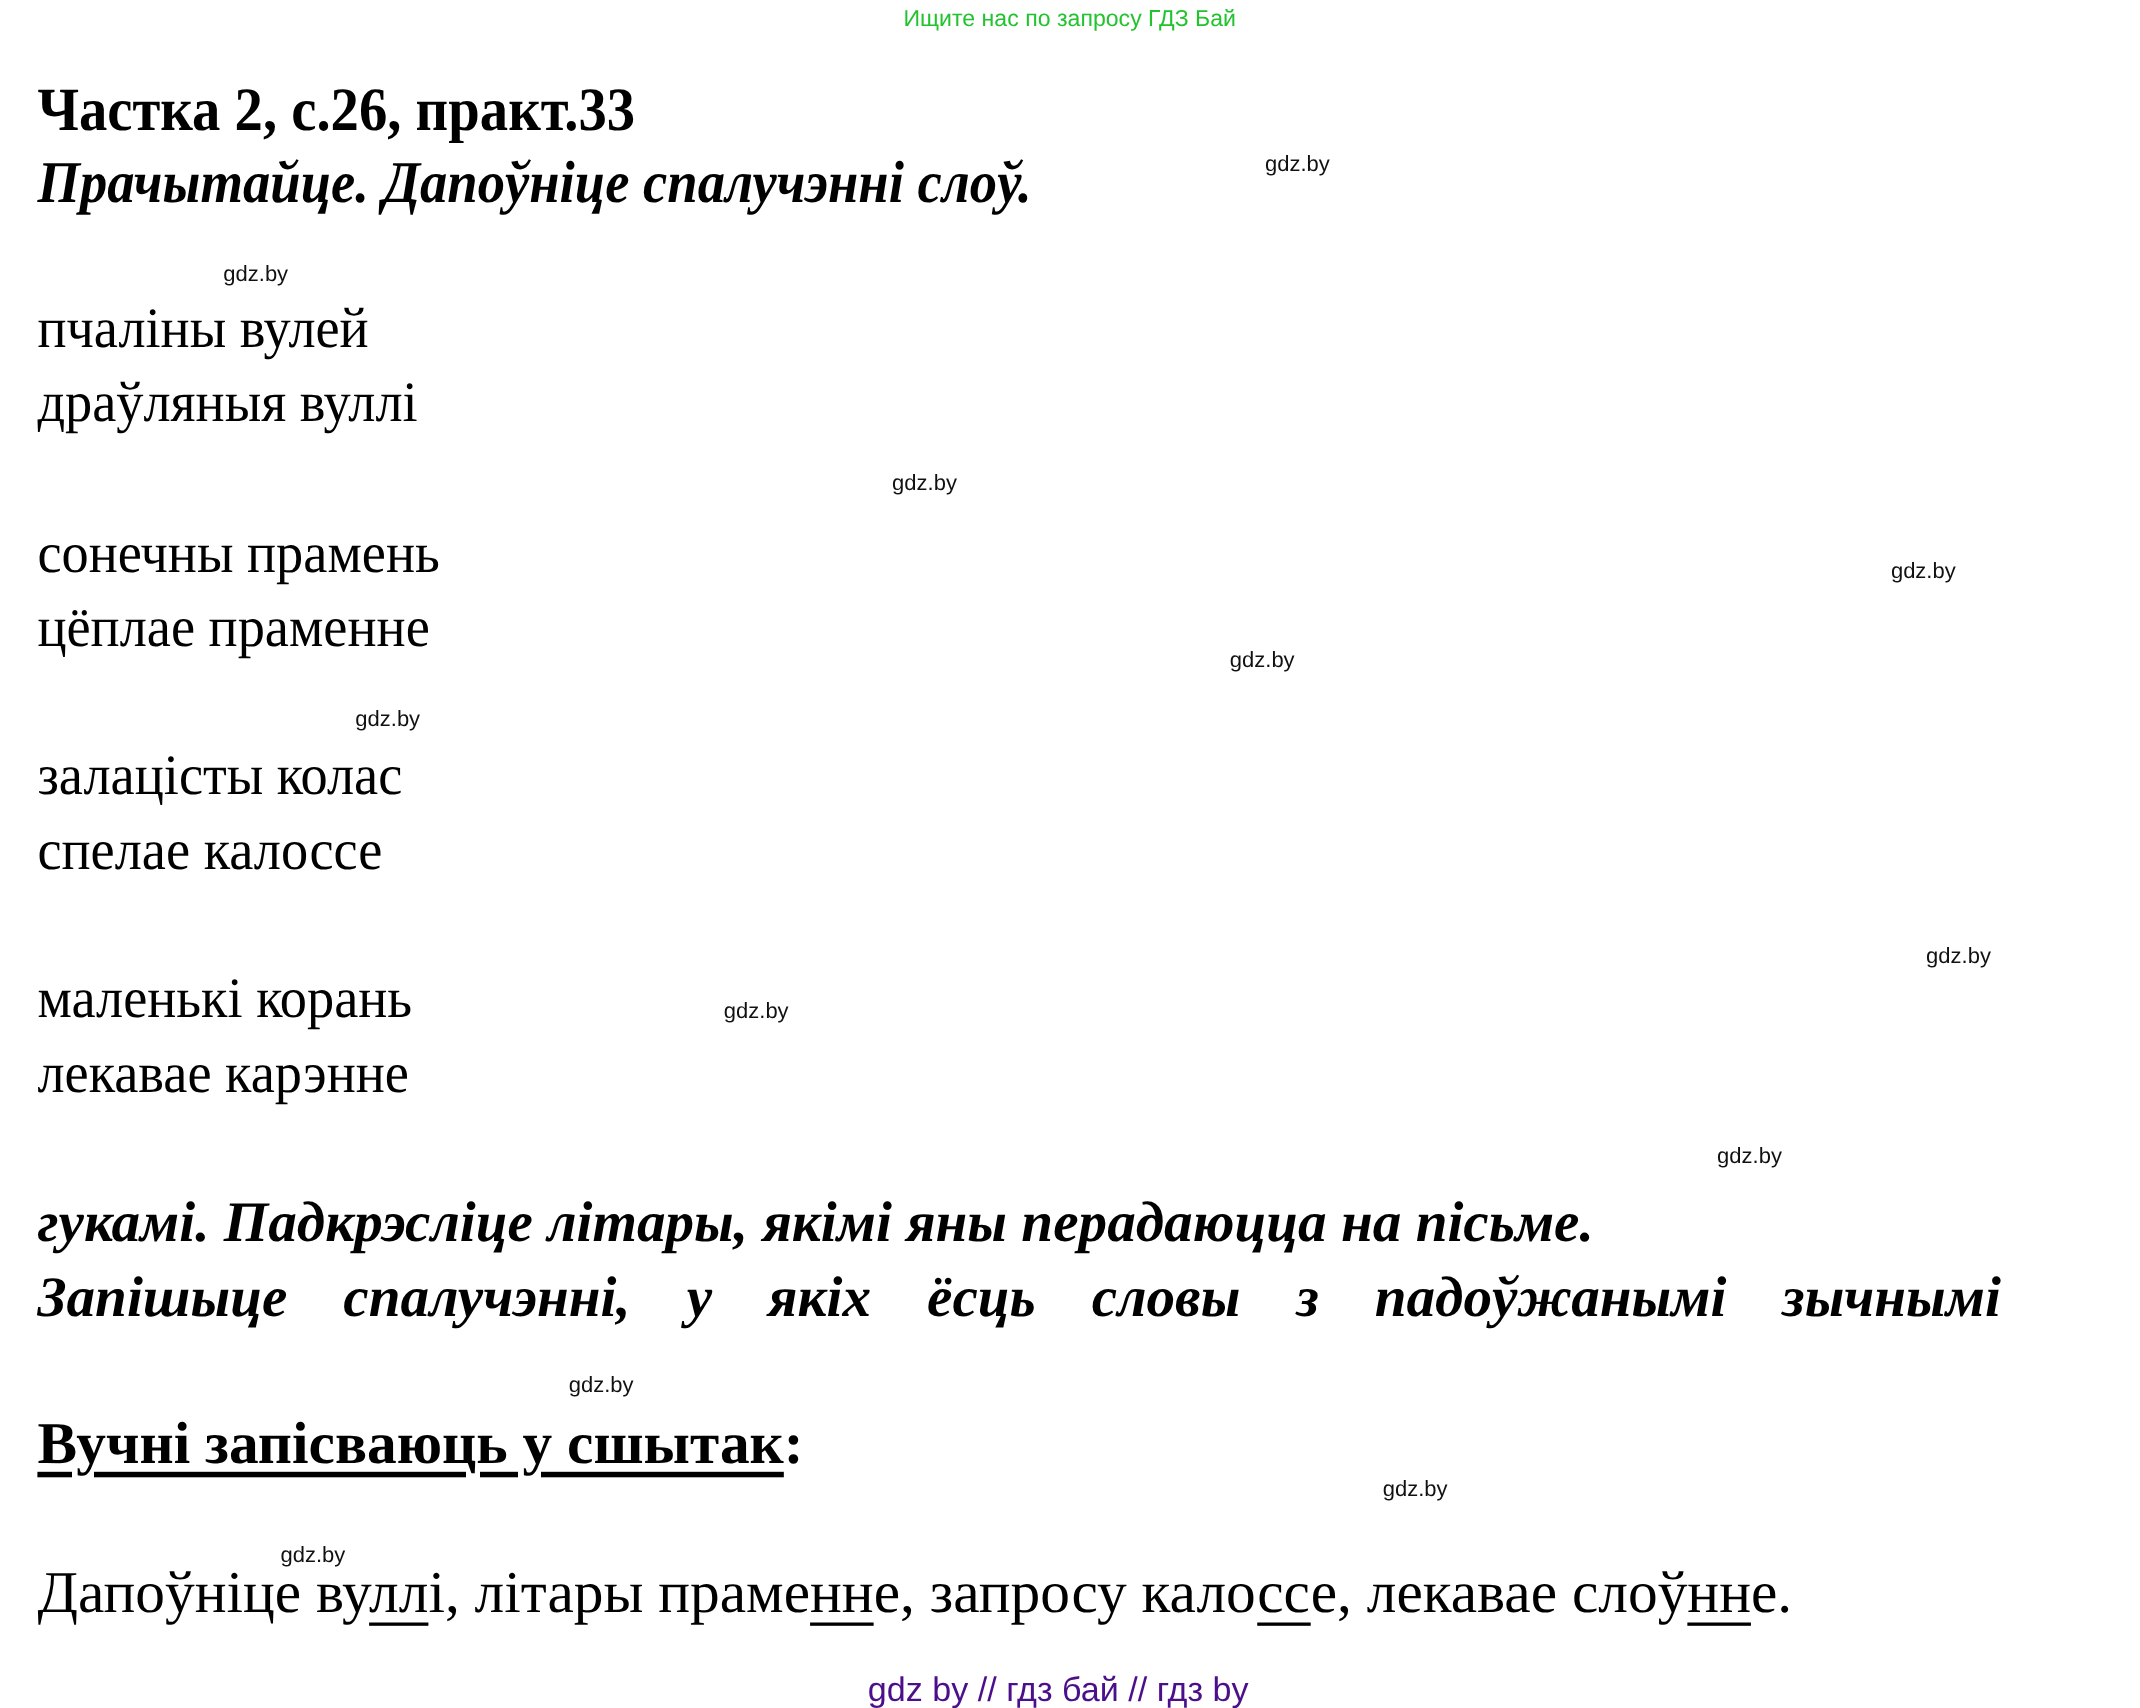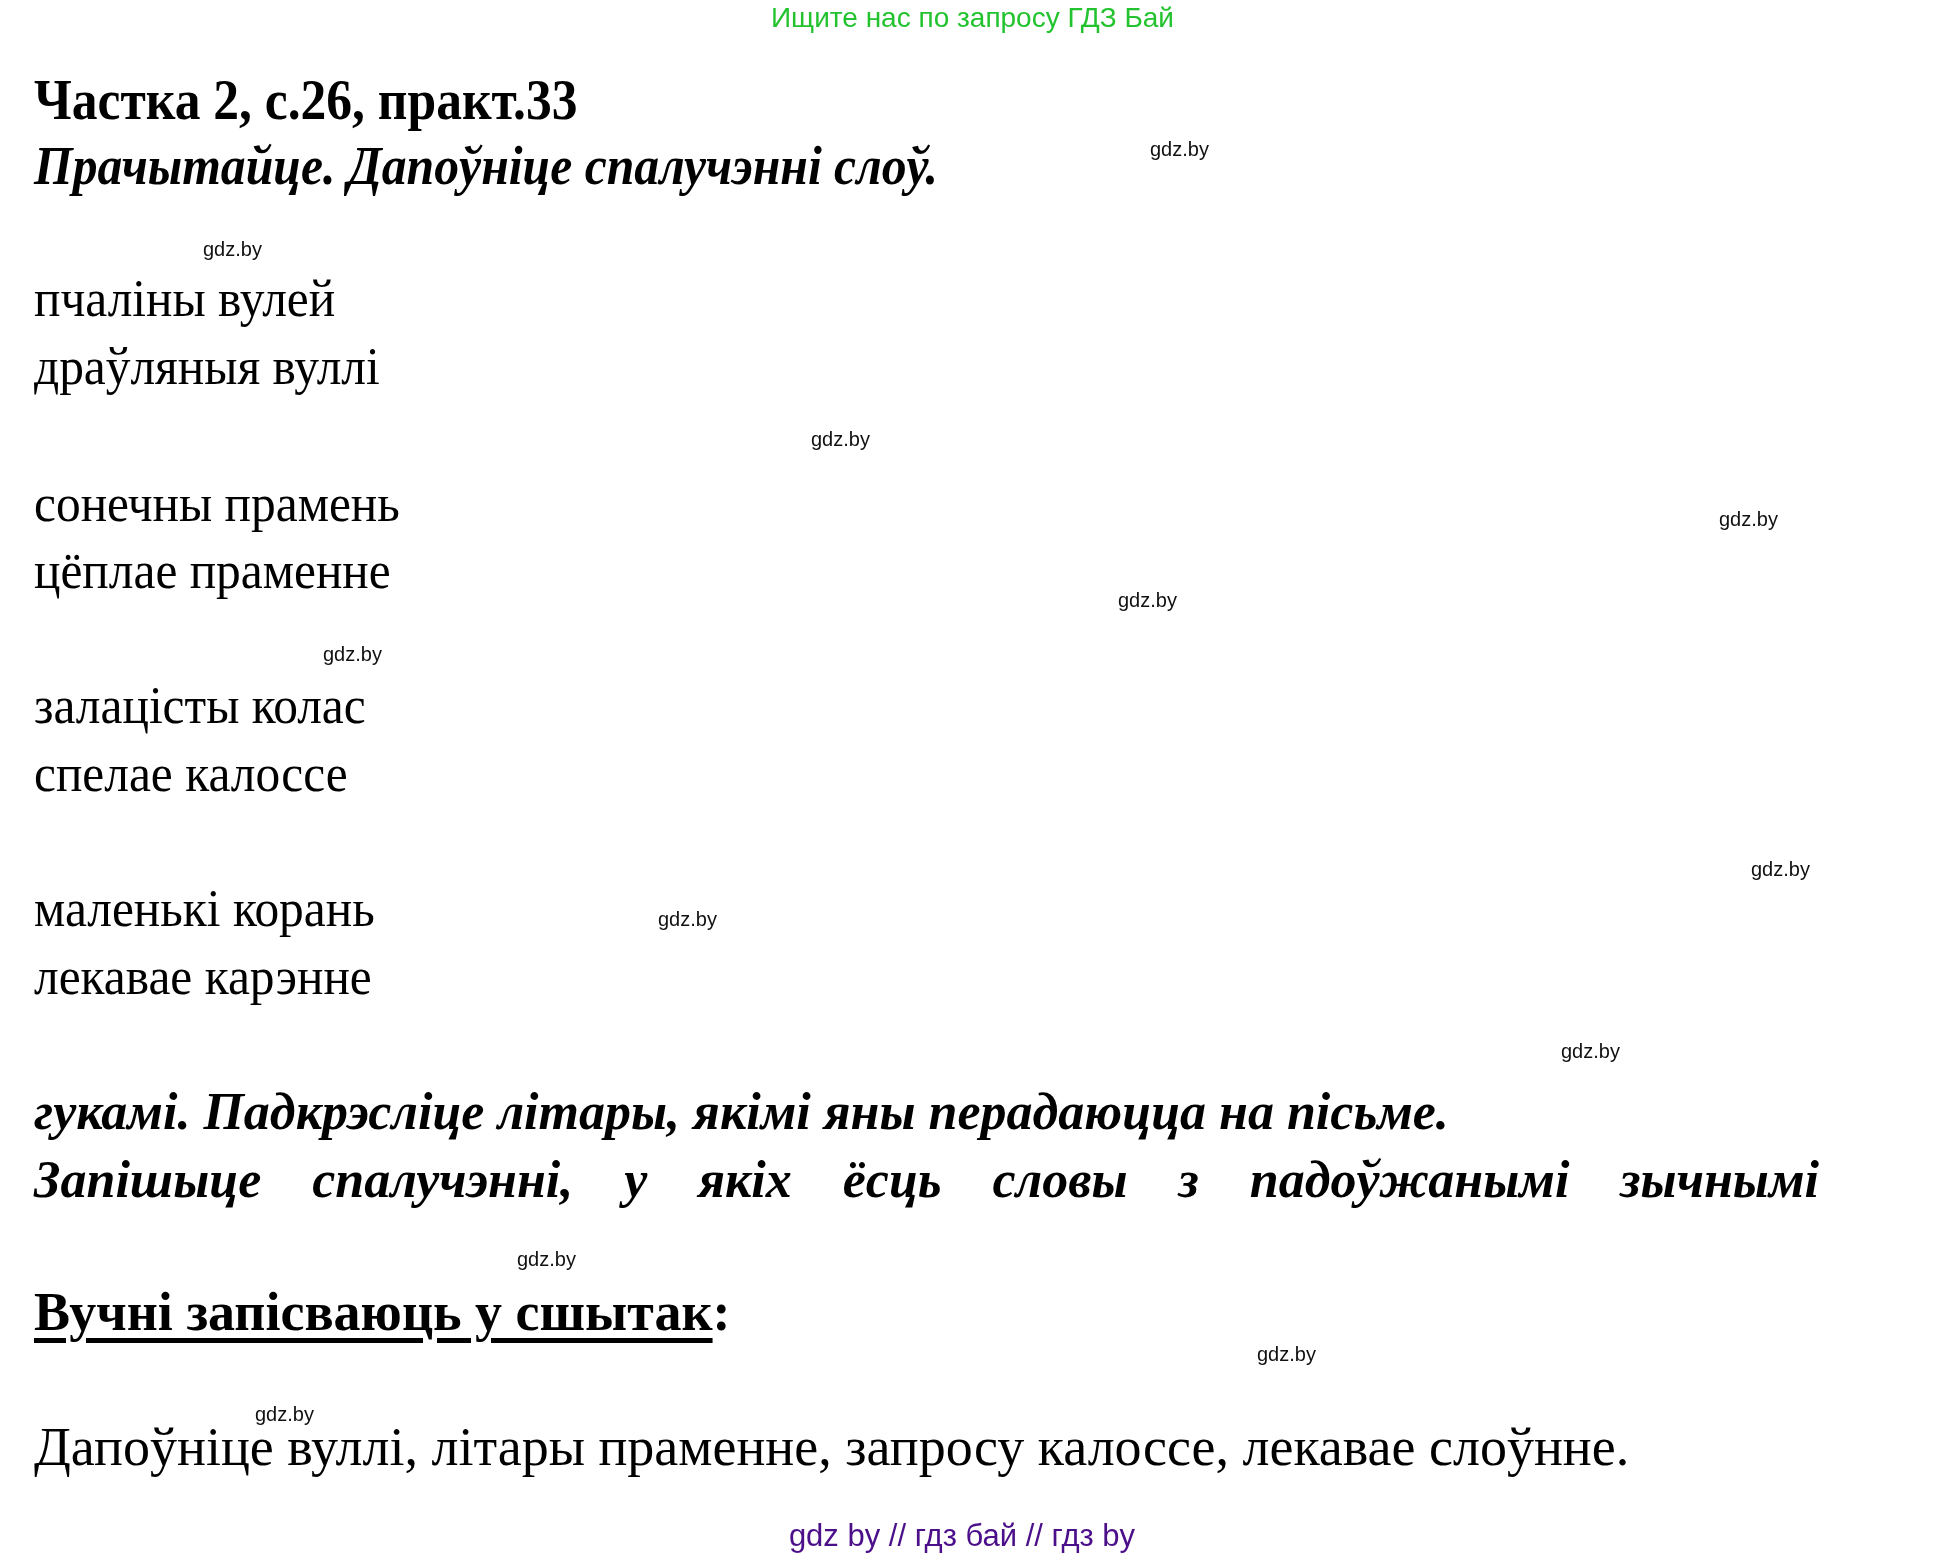--- a/index.html
+++ b/index.html
@@ -1,31 +1,31 @@
 <!DOCTYPE html>
 <html><head>
 <meta charset="utf-8">
 <style>
   html, body { margin: 0; padding: 0; background: #ffffff; }
   body { width: 1945px; height: 1553px; position: relative; overflow: hidden; }
   .abs { position: absolute; white-space: nowrap; }
   .serif { font-family: "Liberation Serif", "DejaVu Serif", serif; color: #000; }
   .sans { font-family: "Liberation Sans", "DejaVu Sans", sans-serif; }
-  .top-banner { left: 0; width: 1945px; top: 0; text-align: center; font-size: 28px; line-height: 36px; }
+  .top-banner { left: 0; width: 1945px; top: 0; text-align: center; font-size: 21px; line-height: 36px; }
   .title { left: 34px; top: 68px; font-size: 56px; font-weight: bold; line-height: 64px; transform: scaleX(0.92); transform-origin: left; }
   .subtitle { left: 34px; top: 135px; font-size: 54px; font-weight: bold; font-style: italic; line-height: 62px; transform: scaleX(0.92); transform-origin: left; }
   .pair { font-size: 52px; line-height: 67px; left: 34px; transform: scaleX(0.95); transform-origin: left; }
   .wm { font-size: 20px; color: #111; line-height: 32px; }
   .task2 { left: 34px; top: 1078px; width: 1785px; font-size: 52px; font-weight: bold; font-style: italic; line-height: 68px; text-align: justify; white-space: normal; }
   .task2 .line { display: block; text-align: justify; text-align-last: justify; }
   .task2 .line.last { text-align-last: left; }
   .answer-label { left: 34px; top: 1280px; font-size: 54px; font-weight: bold; line-height: 64px; }
   .answer-label .u { text-decoration: underline; text-decoration-thickness: 5px; text-underline-offset: 8px; text-align: center; }
   .answer { left: 34px; top: 1415px; font-size: 54px; line-height: 64px; }
-  .answer .ul { text-decoration-thickness: 3px; text-underline-offset: 10px; }
+  .answer .ul { text-decoration: underline; text-decoration-thickness: 3px; text-underline-offset: 10px; }
   .footer { left: 0; width: 1924px; top: 1518px; text-align: center; font-size: 31px; line-height: 36px; }
 </style>
 </head>
 <body>
 
 <div class="abs sans top-banner">
   <span style="color:#22c32e">Ищите нас по запросу ГДЗ Бай</span>
 </div>
 
 <div class="abs serif title">Частка 2, с.26, практ.33</div>

